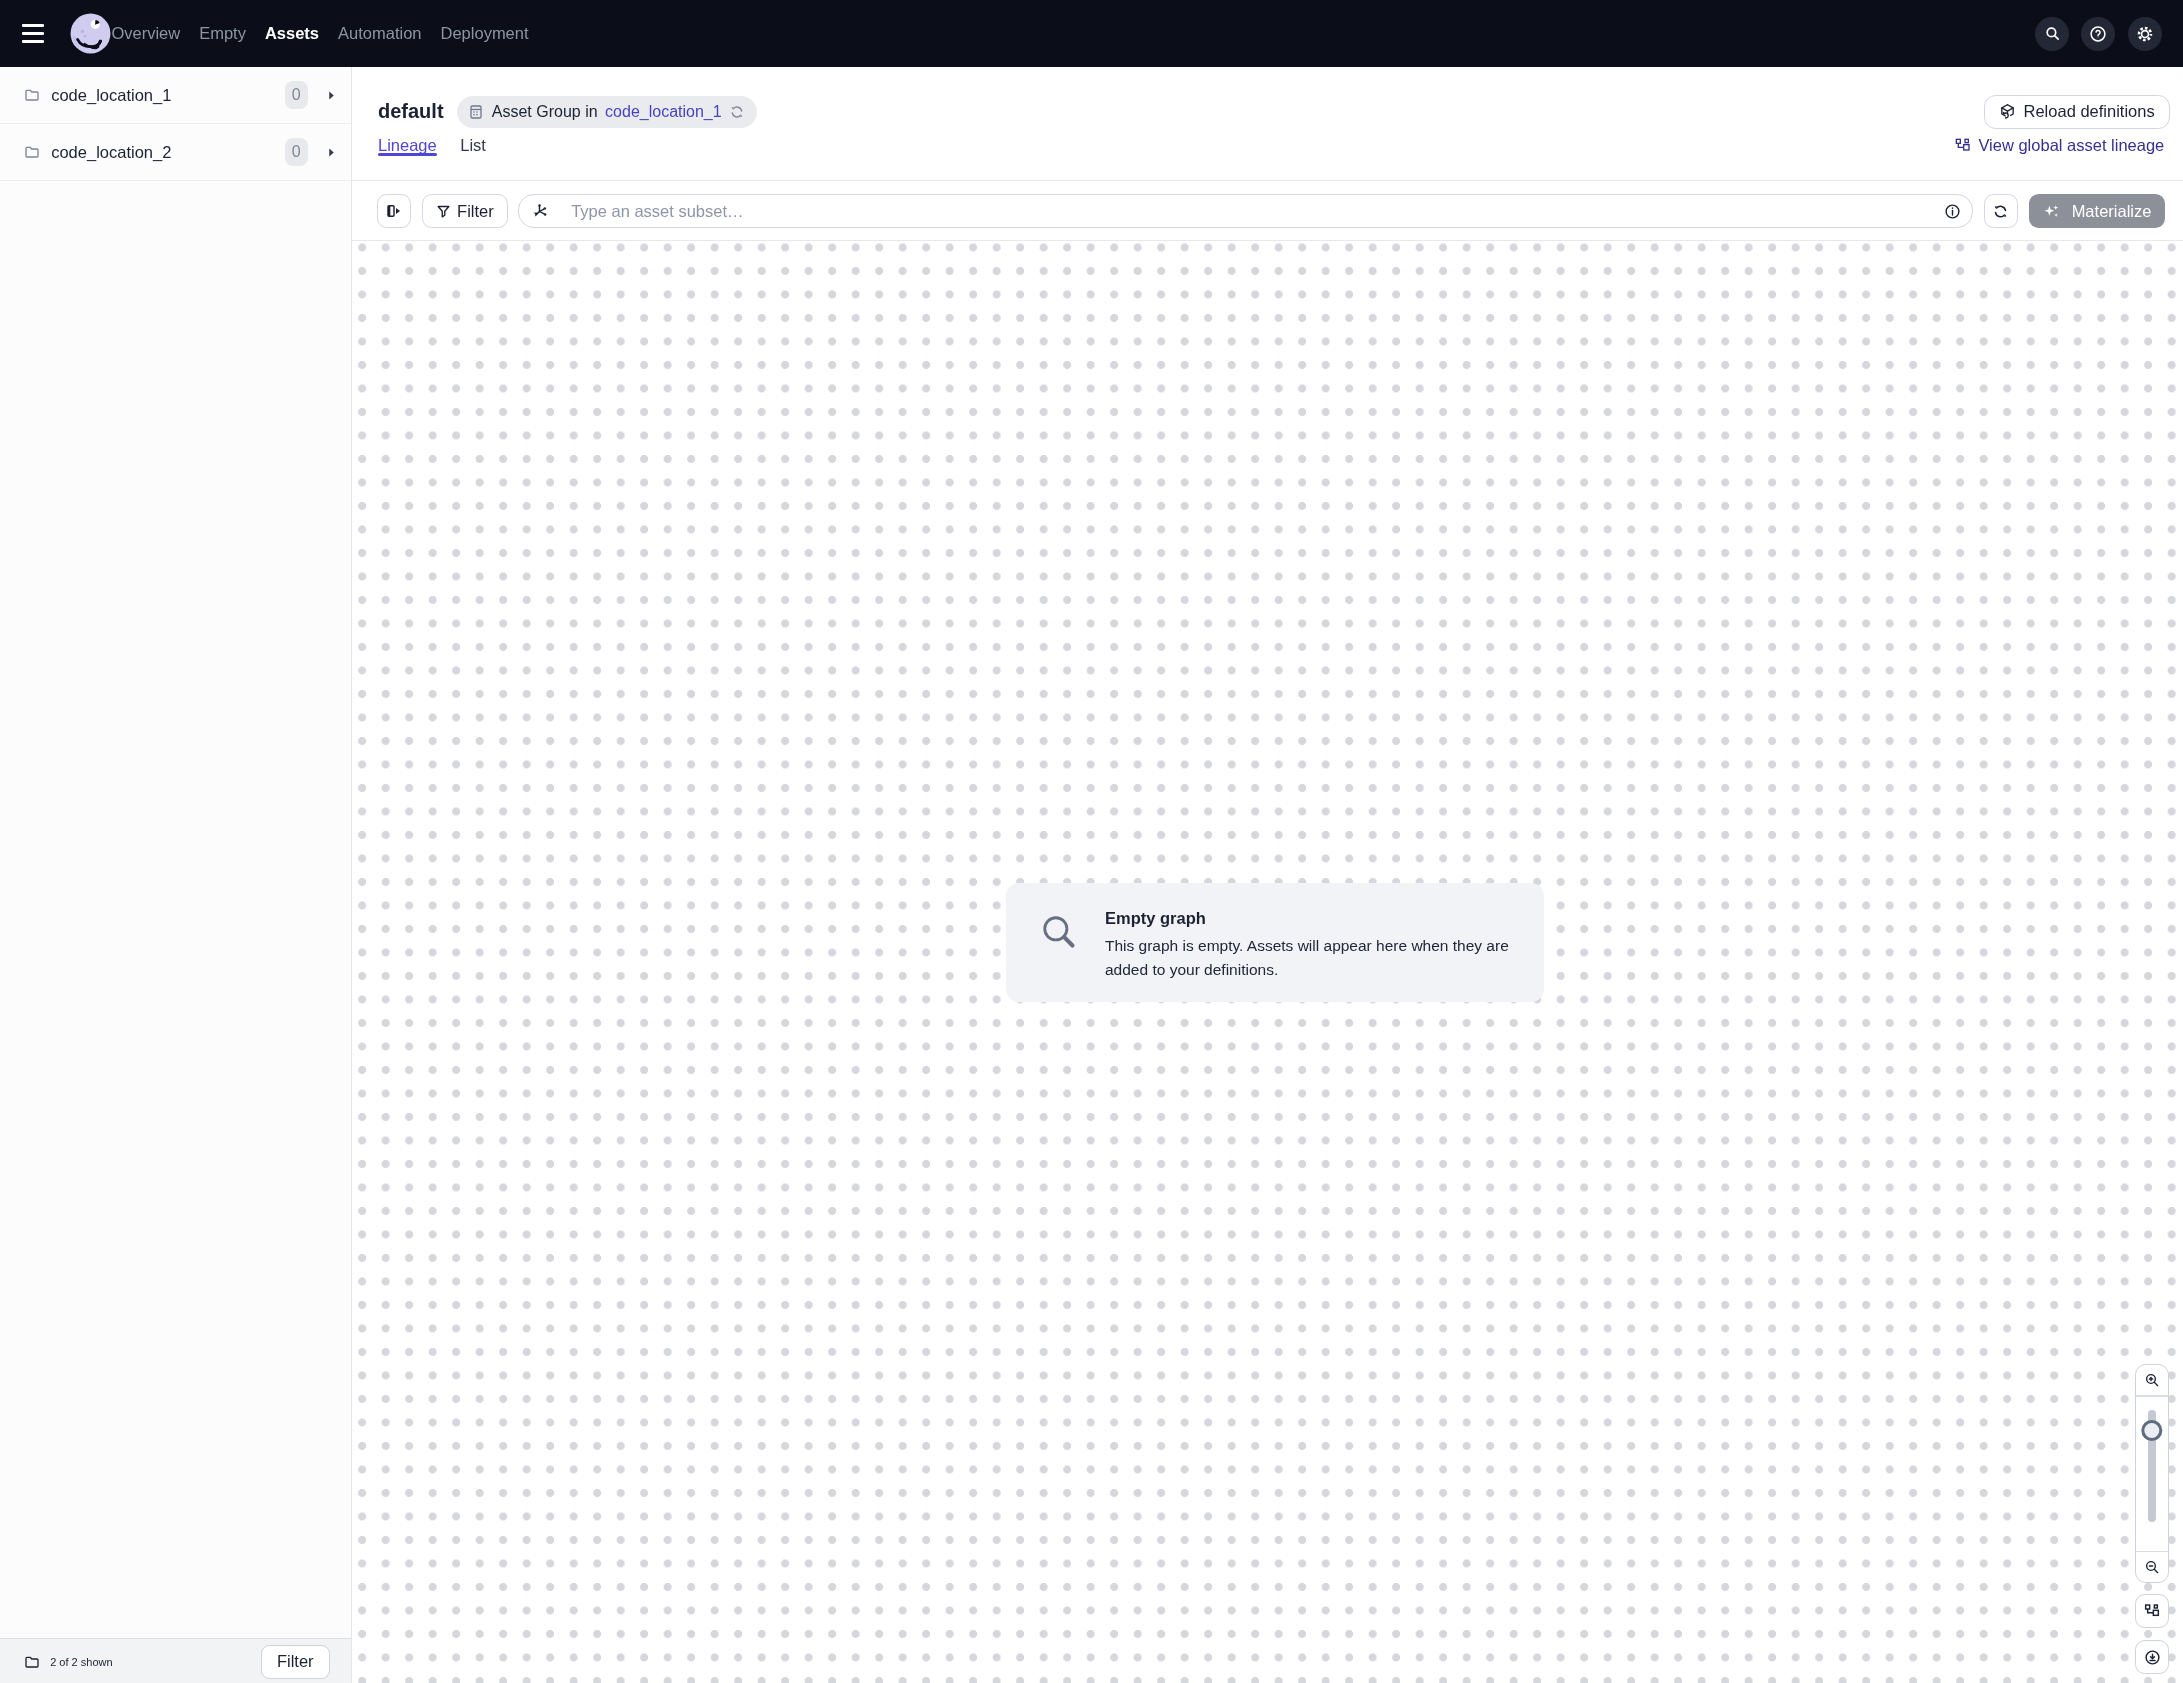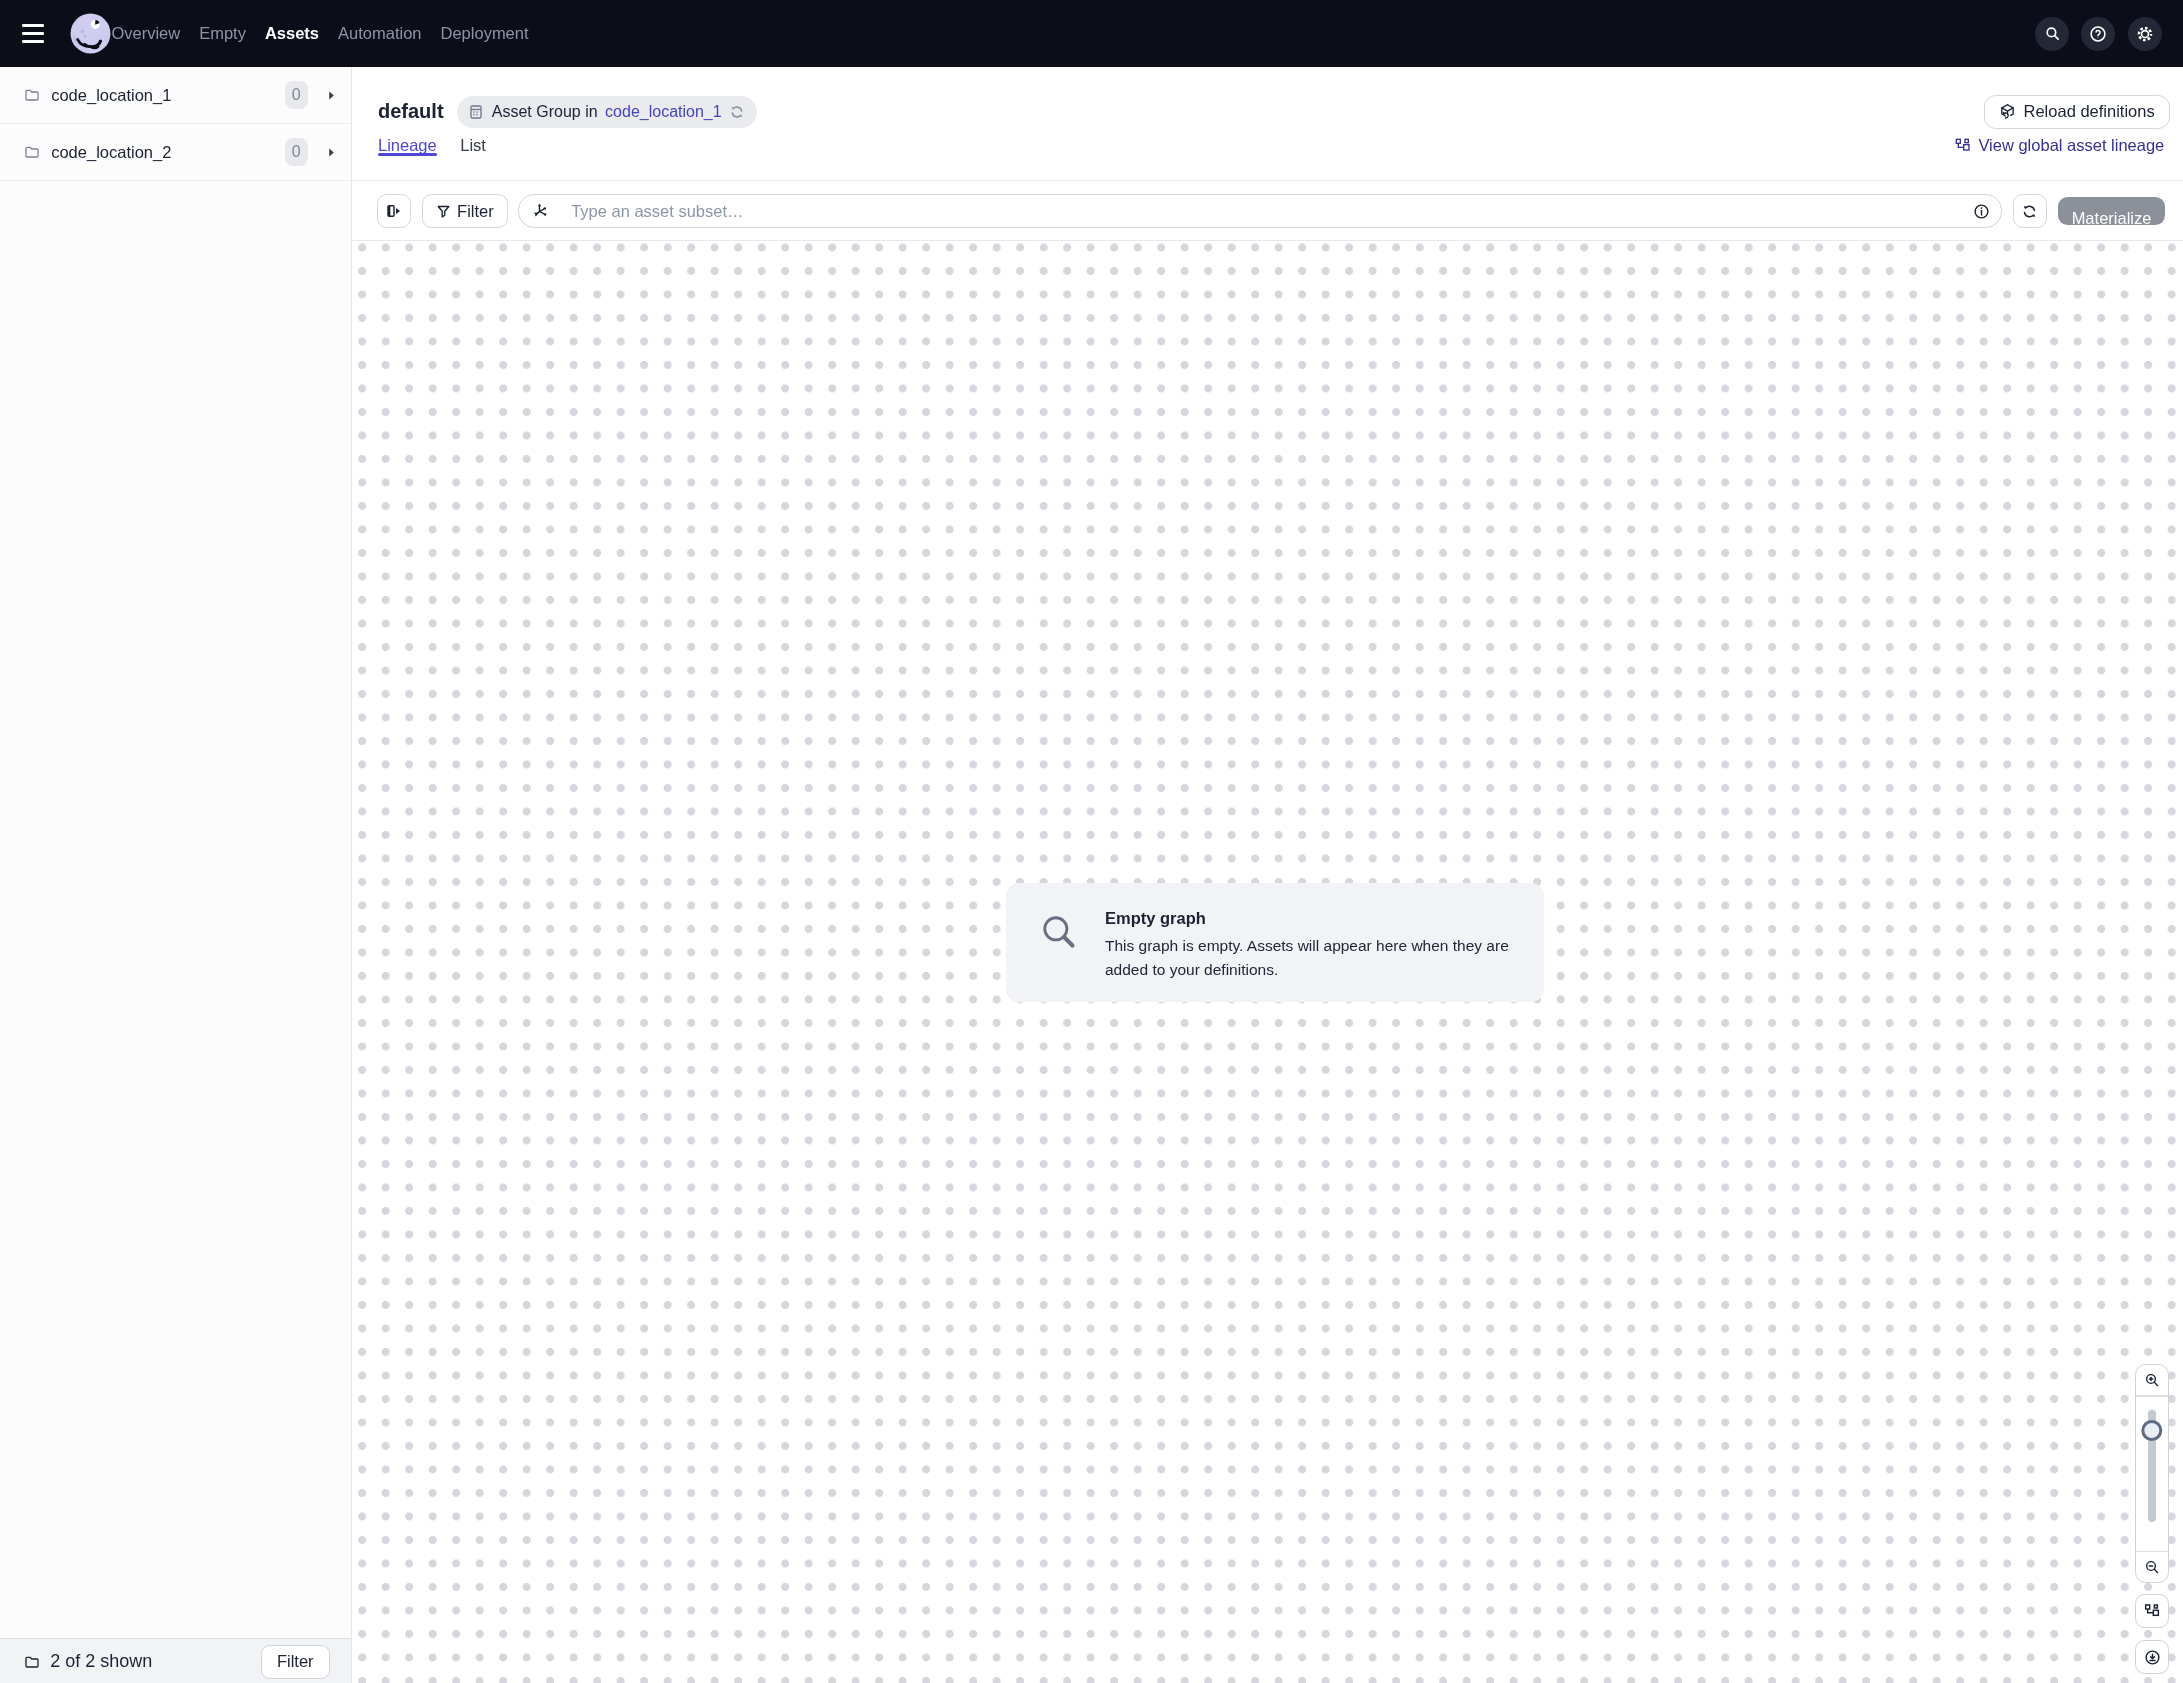--- a/index.html
+++ b/index.html
@@ -21,21 +21,21 @@
   .app { display: flex; height: 1617px; }
 
   
   .sidebar { width: 352px; min-width: 352px; background: #fcfcfd; border-right: 1.1px solid #e4e6ea; position: relative; }
   .loc-row { height: 57px; display: flex; align-items: center; padding: 0 16px 0 23.5px; border-bottom: 1.1px solid #eceef1; cursor: pointer; }
   .loc-label { font-size: 16.5px; color: #1b2233; margin-left: 11.7px; }
   .loc-count { margin-left: auto; margin-right: 20px; background: #e7e9ec; color: #7e8697; border-radius: 8px; min-width: 23.5px; height: 28px; padding: 0 5.3px; display: flex; align-items: center; justify-content: center; font-size: 16px; }
   .icon-slate { color: #7b8494; }
   .icon-dark { color: #1b2233; }
   .sidebar-footer { position: absolute; left: 0; right: 0; bottom: 0; height: 46px; background: #f2f3f5; border-top: 1.1px solid #dcdfe4; display: flex; align-items: center; padding: 0 21.4px 0 23.5px; }
-  .footer-summary { font-size: 18px; color: #1b2233; margin-left: 10.7px; }
+  .footer-summary { font-size: 11px; color: #1b2233; margin-left: 10.7px; }
   .footer-filter { margin-left: auto; height: 34px; border: 1.1px solid #ced3da; border-radius: 8.5px; background: #fff; font-size: 16.5px; color: #1b2233; padding: 0 15px; display: flex; align-items: center; cursor: pointer; }
 
   
   .main { flex: 1; display: flex; flex-direction: column; background: #fff; min-width: 0; }
 
   .header-row { display: flex; align-items: center; padding-top: 21.4px; height: 68px; margin: 0 13.3px 0 26px; }
   .page-title { font-size: 20px; font-weight: bold; color: #1b2233; }
   .group-badge { margin-left: 13px; height: 32px; border-radius: 16px; background: #e9ebee; display: flex; align-items: center; gap: 7.5px; padding: 0 11.7px; font-size: 16px; color: #1b2233; }
   .group-badge .badge-link { color: #4743bd; text-decoration: none; cursor: pointer; }
   .badge-refresh { color: #848d9e; display: flex; cursor: pointer; }
@@ -50,21 +50,21 @@
 
   .toolbar { display: flex; align-items: center; gap: 10.7px; padding: 13px 17.6px 11.7px 25px; }
   .tool-btn { height: 34px; border: 1.1px solid #d3d7de; border-radius: 9.6px; background: #fff; display: flex; align-items: center; justify-content: center; color: #1b2233; cursor: pointer; }
   .panel-btn { width: 34px; min-width: 34px; }
   .filter-btn { padding: 0 13px; gap: 6.4px; font-size: 16.5px; }
   .subset-input { flex: 1; height: 34px; border: 1.1px solid #d3d7de; border-radius: 16px; display: flex; align-items: center; padding: 0 11.7px; gap: 23px; background: #fff; }
   .subset-input input { flex: 1; border: none; outline: none; font-size: 16.5px; color: #1b2233; background: transparent; font-family: "Liberation Sans", sans-serif; }
   .subset-input input::placeholder { color: #8d96a8; }
   .input-info { color: #1b2233; display: flex; cursor: pointer; }
   .refresh-btn { width: 34px; min-width: 34px; }
-  .materialize-btn { height: 28px; border: none; border-radius: 9.6px; background: #8b9099; color: #fff; display: flex; align-items: center; gap: 12px; font-size: 16.5px; padding: 0 14px; cursor: pointer; flex-direction: column; }
+  .materialize-btn { height: 34px; border: none; border-radius: 9.6px; background: #8b9099; color: #fff; display: flex; align-items: center; gap: 12px; font-size: 16.5px; padding: 0 14px; cursor: pointer; }
 
   
   .graph { flex: 1; position: relative; border-top: 1.1px solid #e5e7ea; background-color: #fff;
            background-image: radial-gradient(circle, #d5d7dd 3.7px, transparent 4.3px);
            background-size: 23.5px 23.5px; background-position: -1.6px -5.3px; }
   .empty-card { position: absolute; left: 654px; top: 642px; width: 538px; height: 119px; background: #f2f3f6; border-radius: 13px; }
   .empty-icon { position: absolute; left: 34px; top: 30px; color: #667082; }
   .empty-texts { position: absolute; left: 99px; top: 26px; width: 432px; }
   .empty-title { font-size: 16.5px; font-weight: bold; color: #1b2233; }
   .empty-body { font-size: 15.5px; color: #20283a; line-height: 23.5px; margin-top: 6.4px; max-width: 427px; }

